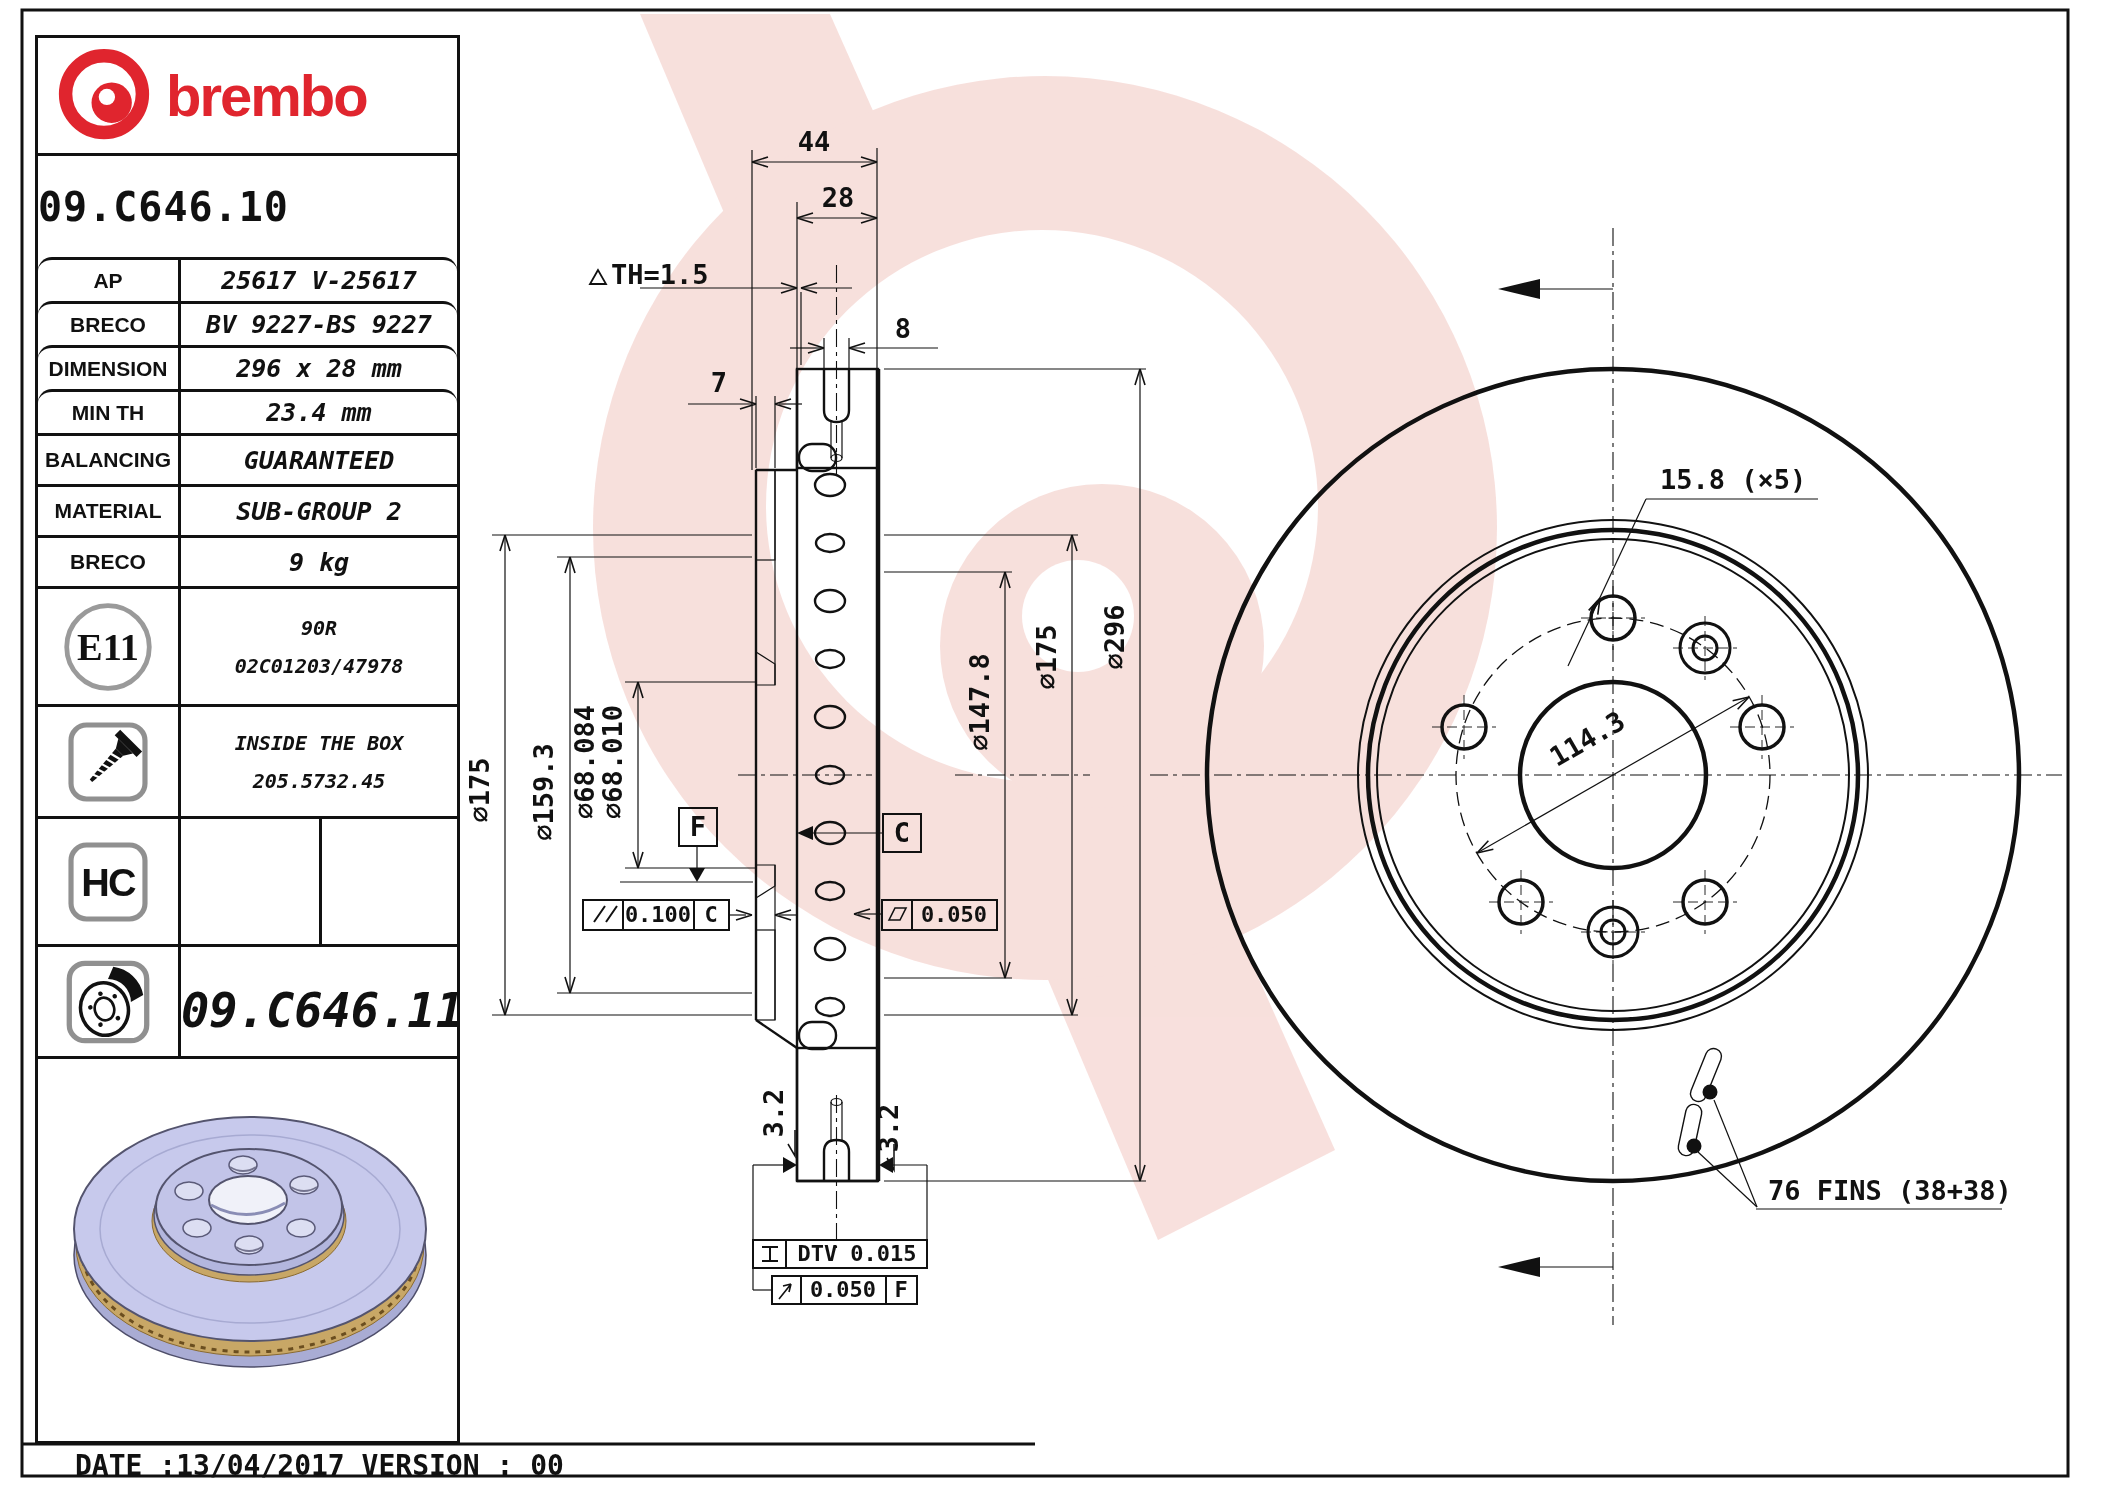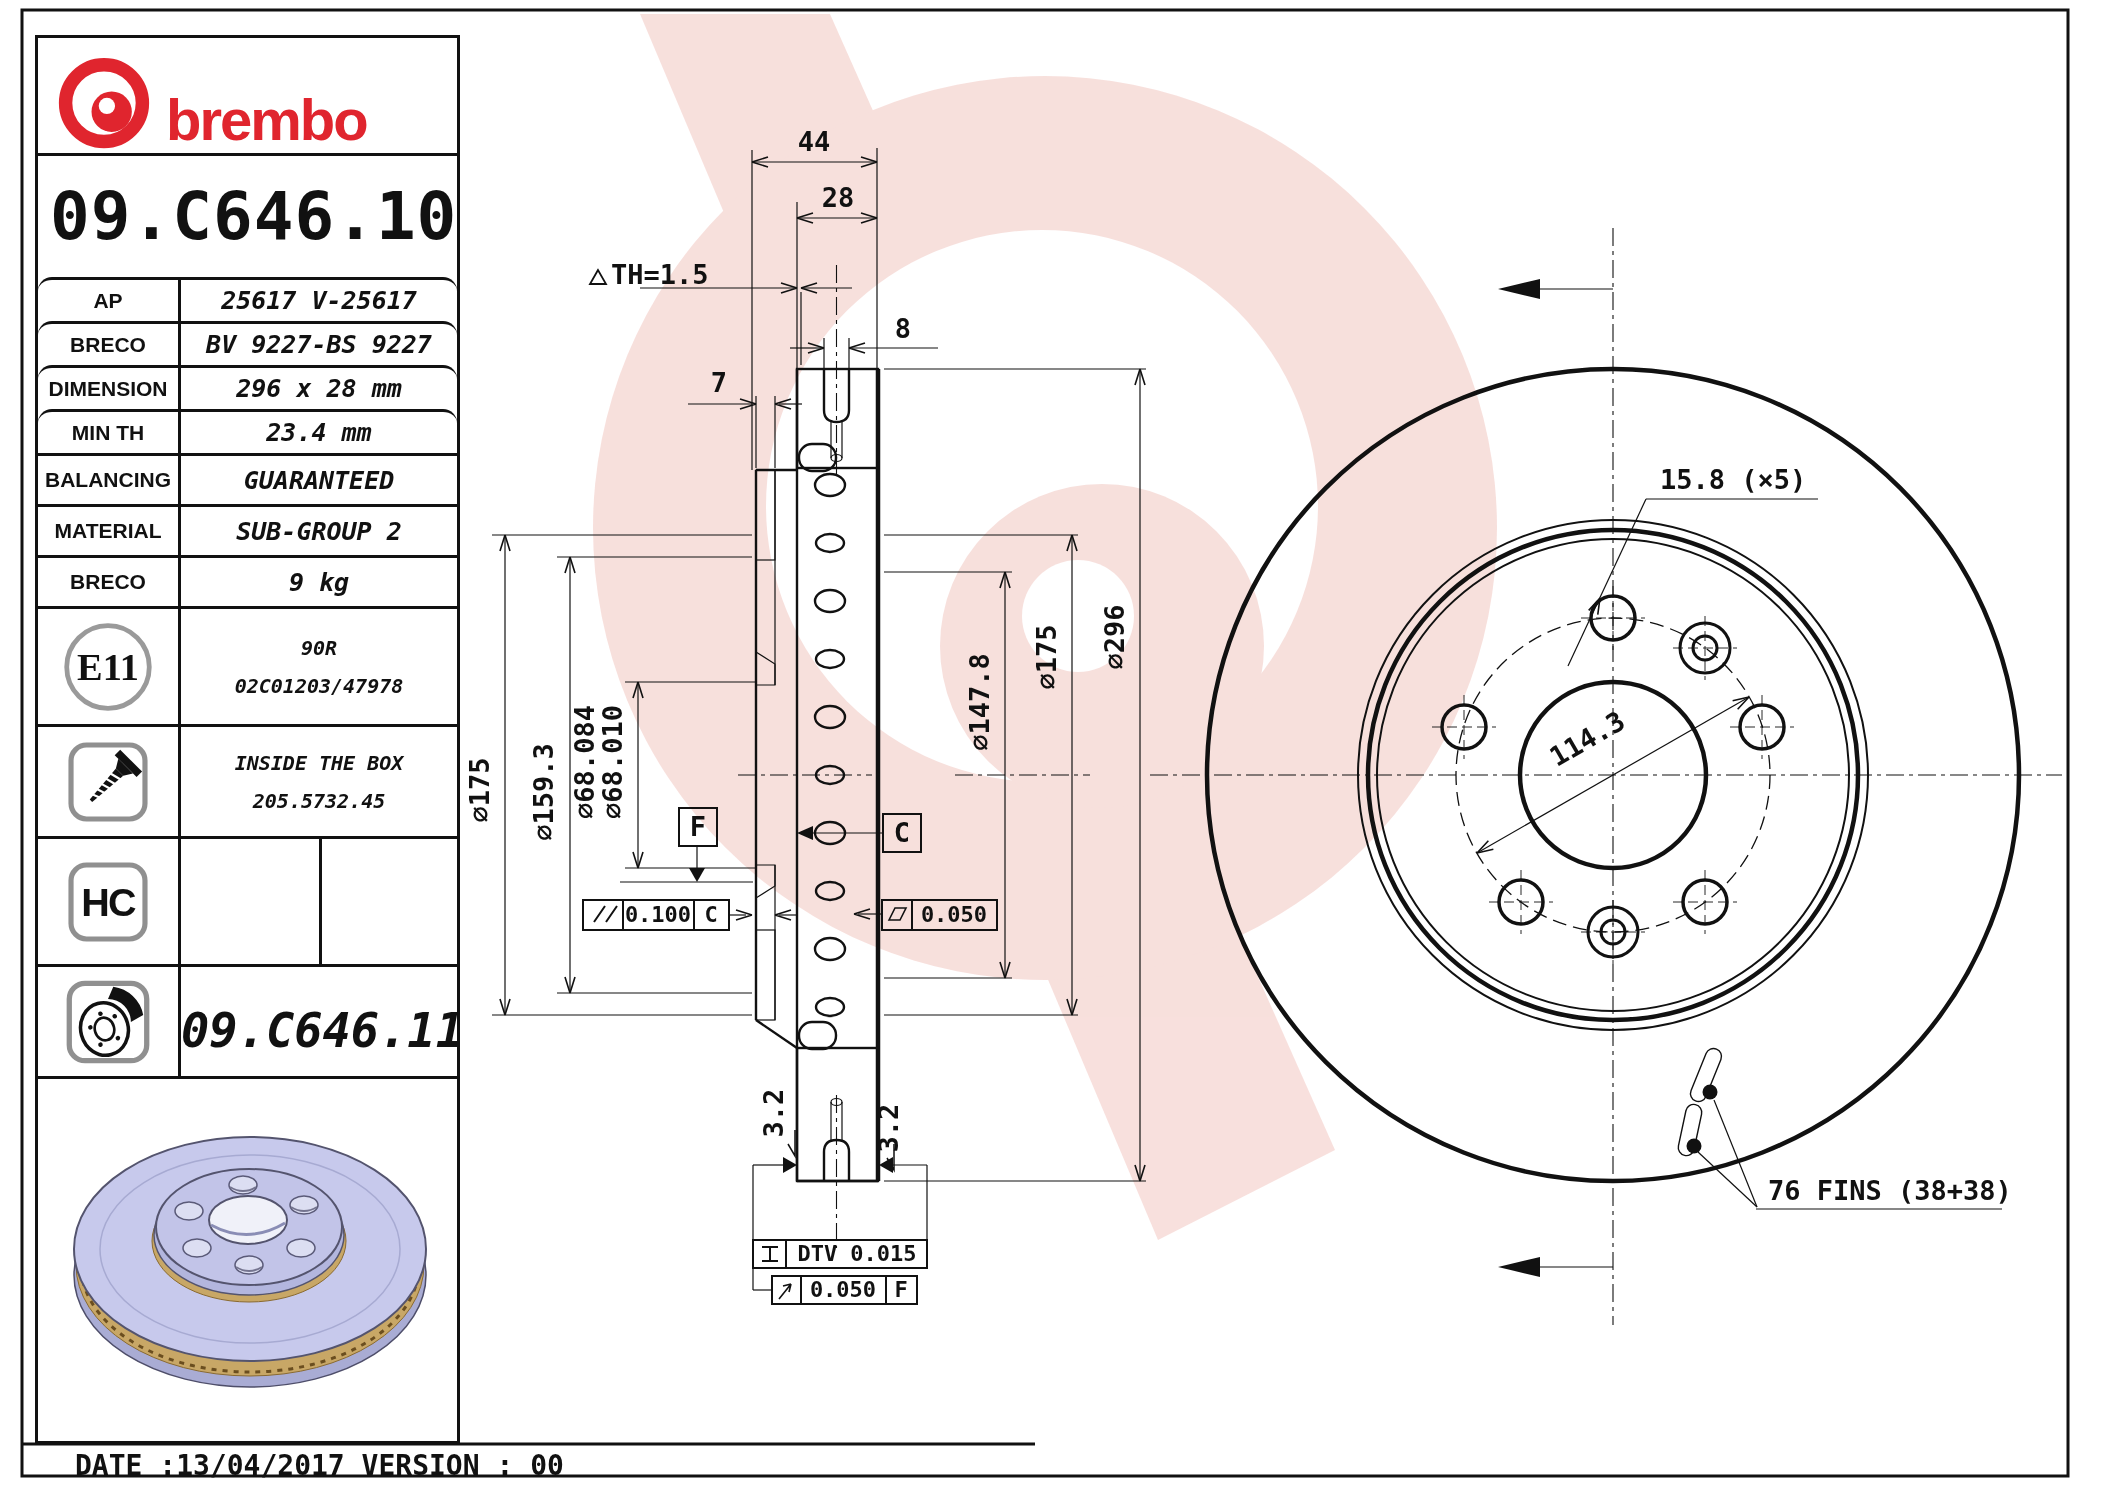--- a/index.html
+++ b/index.html
@@ -10,23 +10,23 @@
   #spec{position:absolute;left:35px;top:35px;width:425px;height:1409px;
         border:3px solid #111;box-sizing:border-box;background:transparent;}
   .trow{display:flex;box-sizing:border-box;border-top:3px solid #111;align-items:center;}
   .trow:first-child{border-top:none;}
   .lcell{width:143px;flex:0 0 143px;box-sizing:border-box;border-right:3px solid #111;
          display:flex;align-items:center;justify-content:center;align-self:stretch;
          font-weight:bold;font-size:21px;letter-spacing:0px;text-align:center;}
   .vcell{flex:1;display:flex;flex-direction:column;align-items:center;justify-content:center;
          font-family:"DejaVu Sans Mono",monospace;font-weight:bold;font-size:25px;
          align-self:stretch;position:relative;font-style:italic;}
-  .logo-row{height:115px;display:flex;align-items:flex-end;padding-left:18px;box-sizing:border-box;}
-  .pn-row{height:124px;display:flex;align-items:center;padding-left:12px;box-sizing:border-box;
-          font-family:"DejaVu Sans Mono",monospace;font-weight:bold;font-size:66px;letter-spacing:1px;}
+  .logo-row{height:115px;display:flex;align-items:center;padding-left:18px;box-sizing:border-box;}
+  .pn-row{height:104px;display:flex;align-items:center;box-sizing:border-box;
+          font-family:"DejaVu Sans Mono",monospace;font-weight:bold;font-size:40px;letter-spacing:1px;}
   .h58{height:44px;border-radius:14px;} .h55{height:51px;} .h118{height:118px;align-items:flex-end;} .h112{height:112px;} .h113{height:128px;}
   .img-row{height:334px;display:block;padding:0;position:relative;}
   .wordmark{font-weight:bold;font-size:58px;color:#e0252e;letter-spacing:-2px;margin-left:14px;}
   .two-line{line-height:38px;font-size:20px;}
   .alt-pn{justify-content:center;font-size:47px;margin-top:18px;}
   .hc-div{position:absolute;left:50%;top:0;bottom:0;width:3px;background:#111;}
   
   #footer{position:absolute;left:75px;top:1449px;font-family:"DejaVu Sans Mono",monospace;
           font-weight:bold;font-size:28px;}
   

